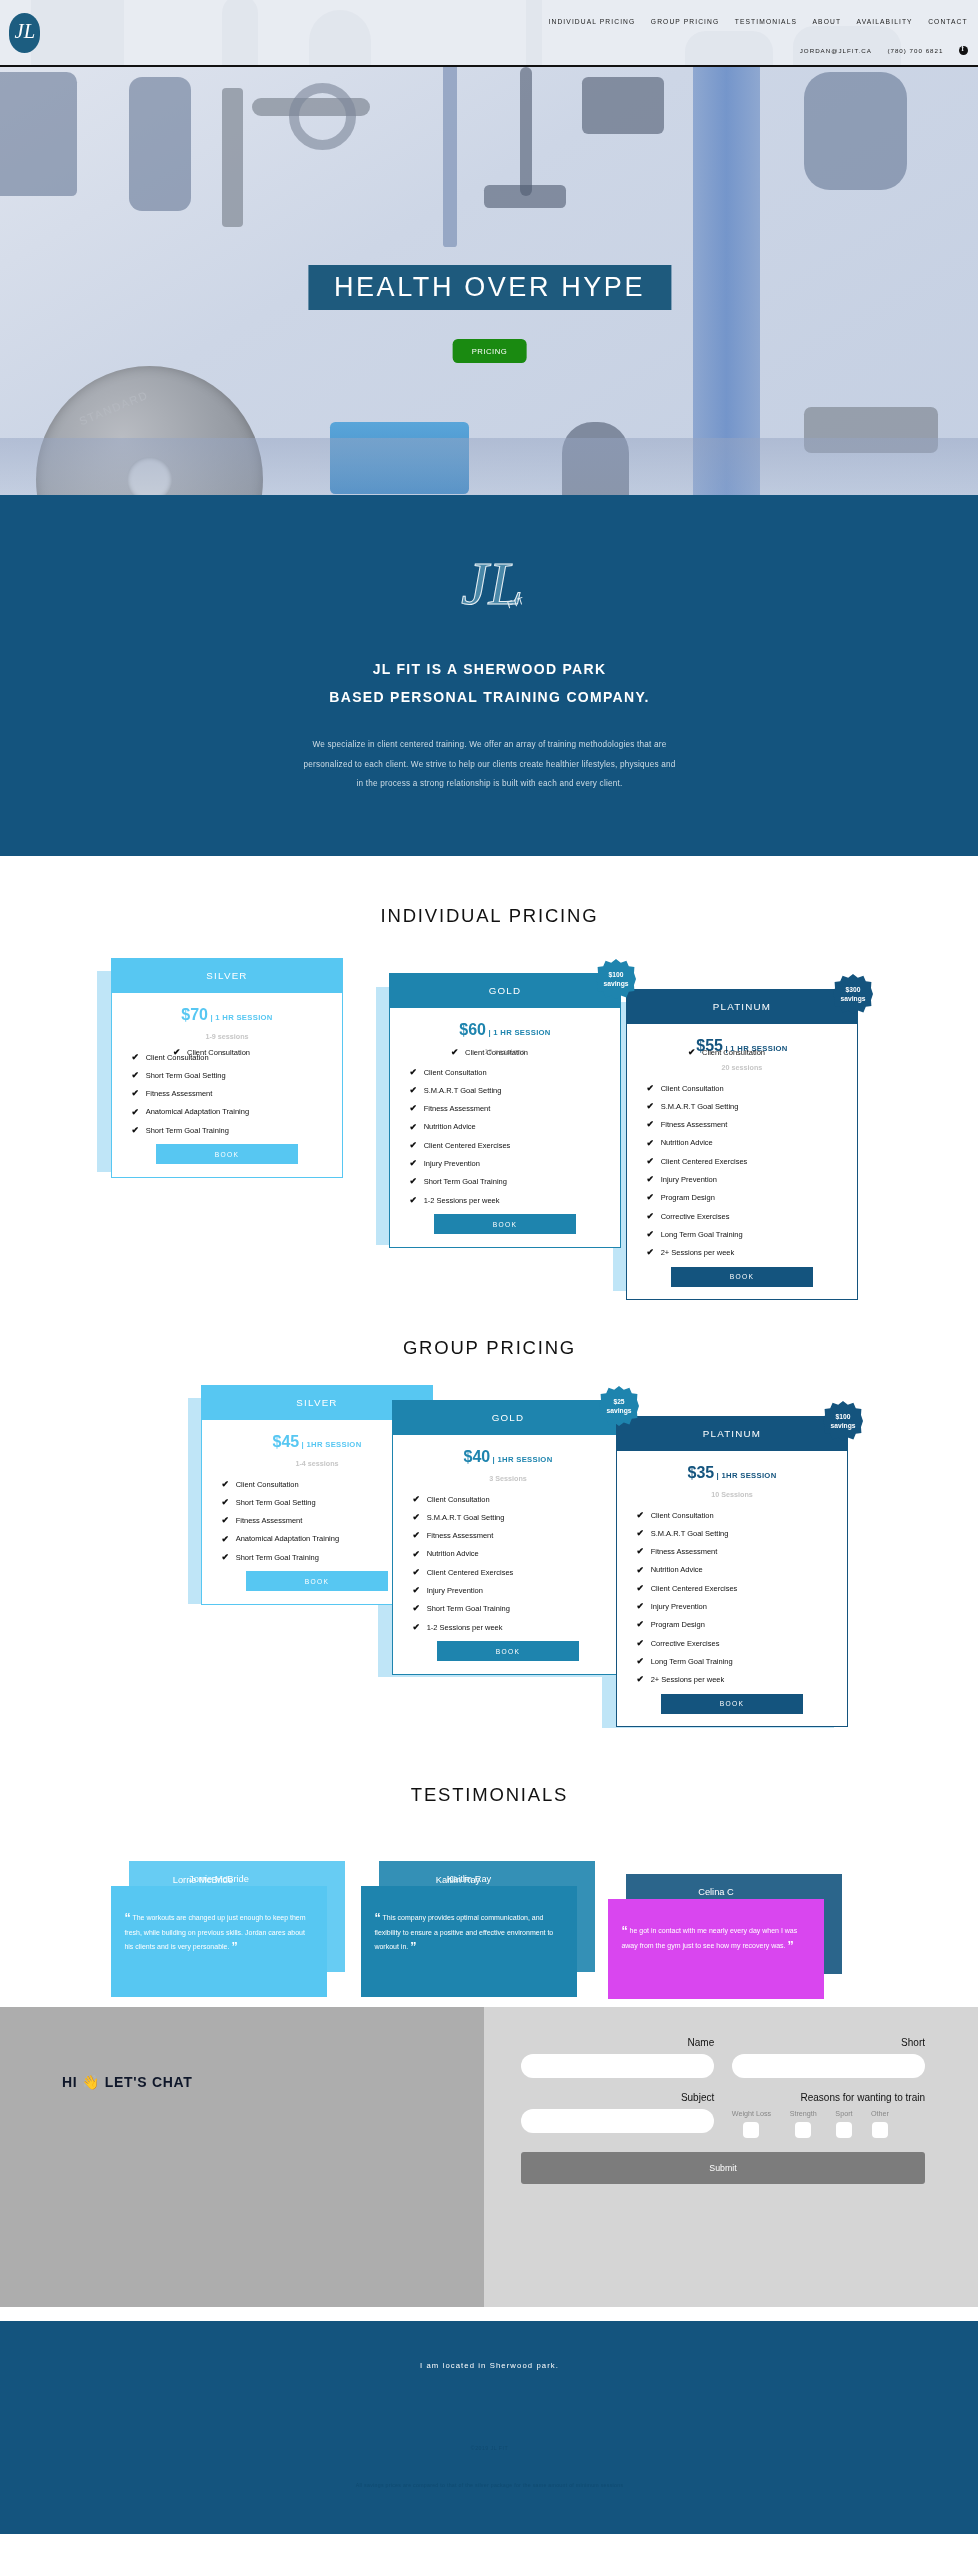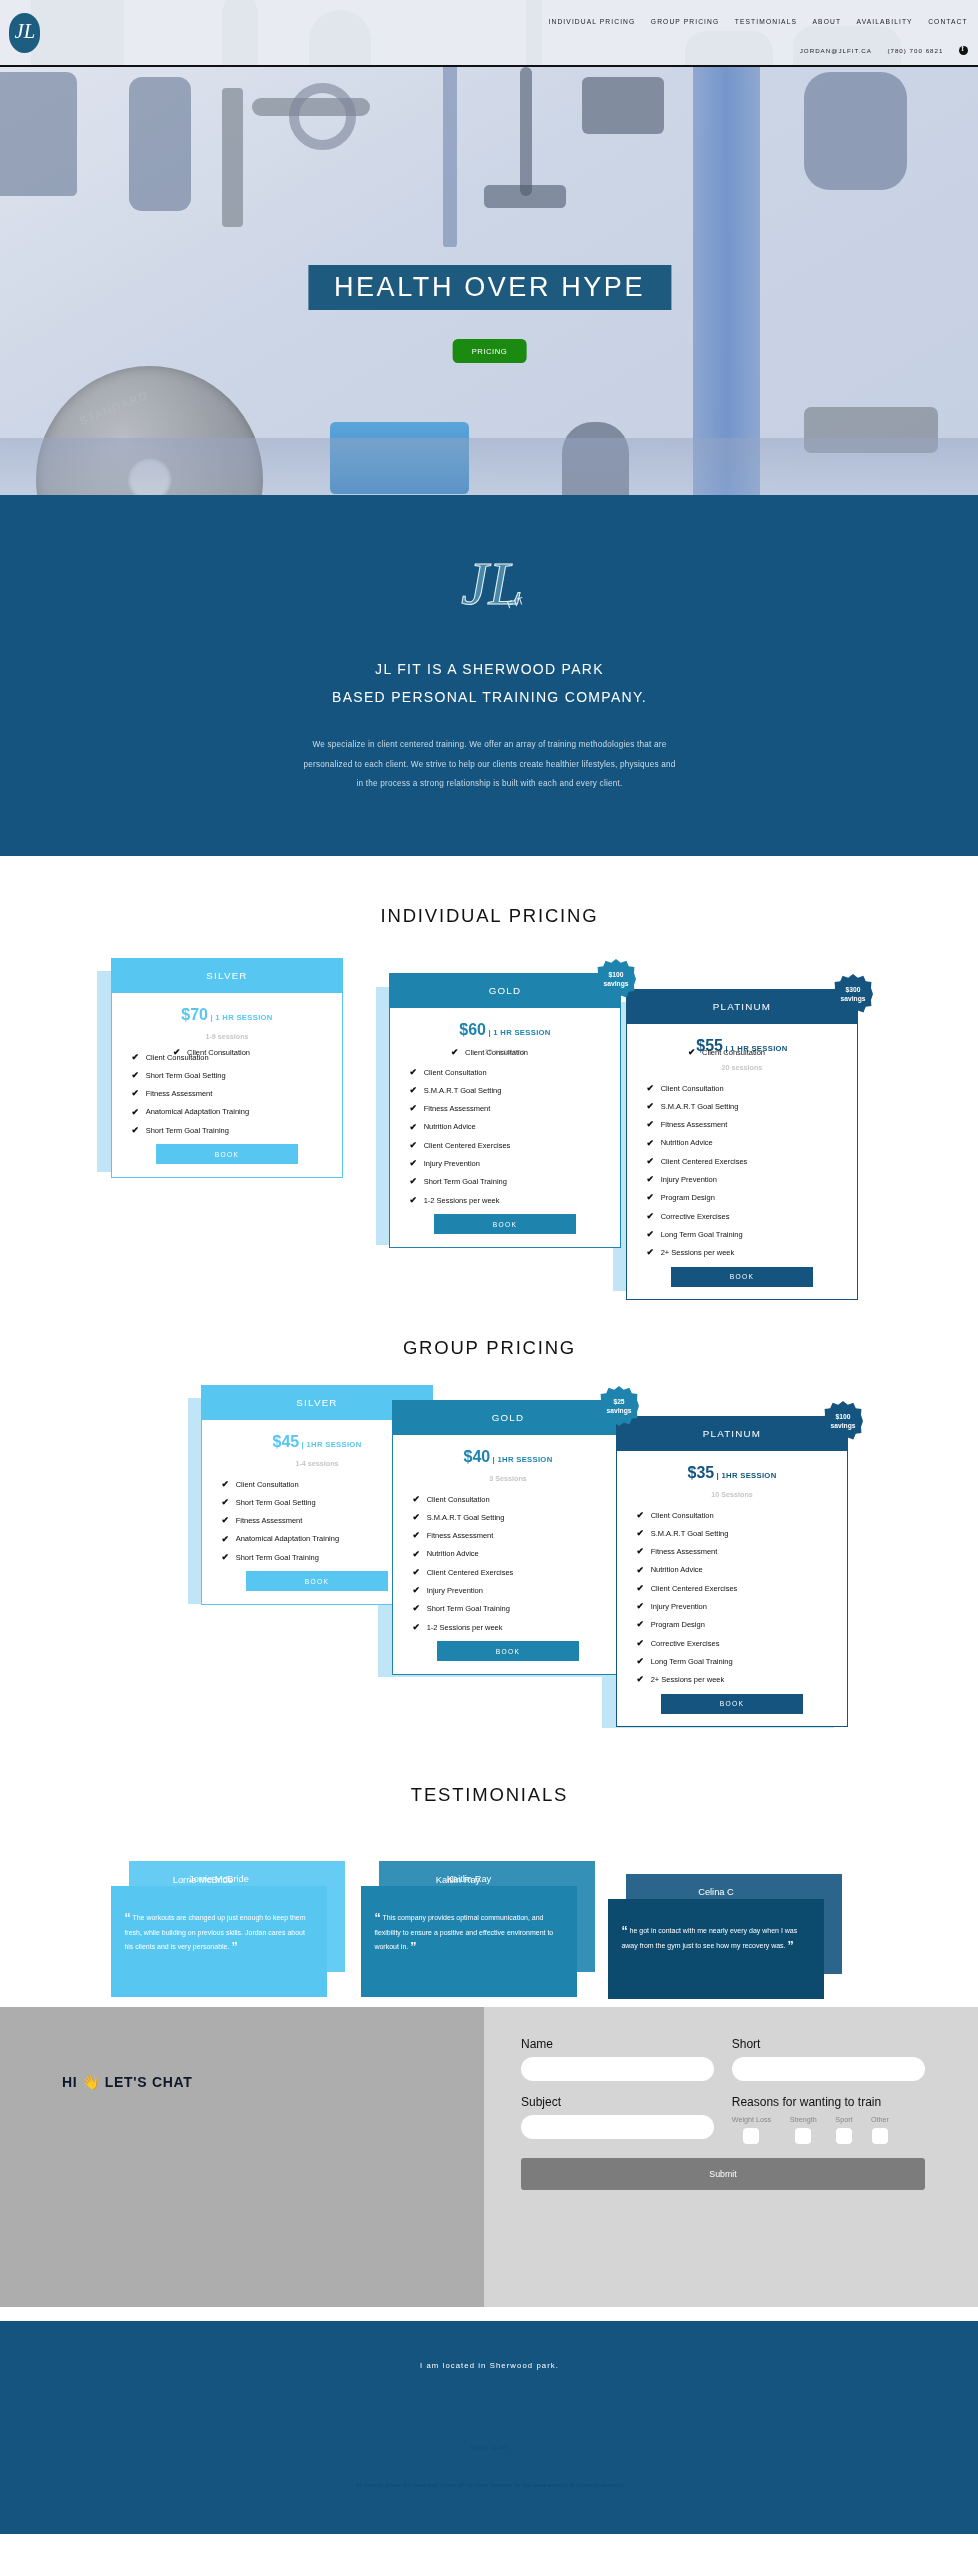--- a/index.html
+++ b/index.html
@@ -121,21 +121,21 @@
     color:#4a88a8; font-family:"Liberation Serif", serif;
     font-size:62px; font-style:italic; line-height:1;
     -webkit-text-stroke:1px #eaf1f5;
   }
   .about-logo .fit {
     position:absolute; right:-7.2px; bottom:11.3px;
     color:#eaf1f5; font-size:9.8px; letter-spacing:1px;
     transform:rotate(-18deg);
   }
   .about h2 {
-    font-size:14px; letter-spacing:1.3px; font-weight:400; line-height:2;
+    font-size:14px; letter-spacing:1.3px; font-weight:700; line-height:2;
   }
   .about p {
     margin:24px auto 0; max-width:376px;
     font-size:8.2px; line-height:2.4; color:#cfdde6; letter-spacing:0.2px;
   }
 
   
   .section-title {
     text-align:center; font-size:18.5px; letter-spacing:1.8px;
     font-weight:400; color:#111; padding:49px 0 0;
@@ -217,21 +217,21 @@
     position:absolute; left:62px; top:67px;
     color:#0f172a; font-size:14px; letter-spacing:0.7px; font-weight:600;text-align:center;
   }
   .contact-right {
     position:absolute; left:484px; top:0; right:0; height:300px;
     background:#d5d5d5;
   }
   .form-inner { padding:30px 54px 0 37px; }
   .form-row { display:flex; gap:17.5px; margin-bottom:3.1px; }
   .form-col { flex:1; }
-  .form-label { font-size:12px; color:#111; margin-bottom:6.2px; display:block; }
+  .form-label { font-size:10px; color:#111; margin-bottom:6.2px; display:block;text-align:right; }
   .form-input {
     width:100%; height:24px; border:none; border-radius:12px; background:#fff;
     padding:0 9.3px; font-family:"Liberation Sans", sans-serif; font-size:7.2px;
   }
   .reasons { display:flex; gap:18.5px; margin-top:2.1px; }
   .reason { text-align:center; }
   .reason-label { font-size:7.2px; color:#888; margin-bottom:4.1px; display:block; }
   .reason-box {
     width:16px; height:16px; border-radius:4.1px; background:#fff;
     border:none; cursor:pointer; display:block; margin:0 auto;
@@ -625,21 +625,21 @@
       <div class="testi-quote" style="padding-top: 25px;"><span class="qm">“</span><span> The workouts are changed up just enough to keep them fresh, while building on previous skills. Jordan cares about his clients and is very personable. </span><span class="qm">”</span></div>
     </div>
     <div style="position: absolute; left: 95px; top: 38px; width: 216px; text-align: center; color: rgb(255, 255, 255); font-size: 9.3px; z-index: 20; white-space: nowrap;">Lorrie McBride</div>
     <div style="position: absolute; left: 379px; top: 24px; width: 216px; height: 111px; background: rgb(30, 132, 174); opacity: 0.9;"></div>
     <div class="testi" style="left: 361px; top: 49px; width: 216px; height: 111px; background: rgb(30, 132, 174); z-index: 6;">
       <div class="testi-name" style="top: -12.4px;">Kaitlin Ray</div>
       <div class="testi-quote" style="padding-top: 25px;"><span class="qm">“</span><span> This company provides optimal communication, and flexibility to ensure a positive and effective environment to workout in. </span><span class="qm">”</span></div>
     </div>
     <div style="position: absolute; left: 350px; top: 38px; width: 216px; text-align: center; color: rgb(255, 255, 255); font-size: 9.3px; z-index: 21; white-space: nowrap;">Kaitlin Ray</div>
     <div style="position: absolute; left: 626px; top: 37px; width: 216px; height: 100px; background: rgb(20, 84, 126); opacity: 0.9;"></div>
-    <div class="testi" style="left: 608px; top: 62px; width: 216px; height: 100px; background: #0c4a6e; z-index: 7;">
+    <div class="testi" style="left: 608px; top: 62px; width: 216px; height: 100px; background: #d946ef; z-index: 7;">
       <div class="testi-name" style="top: -12.4px;">Celina C</div>
       <div class="testi-quote" style="padding-top: 25px;"><span class="qm">“</span><span> he got in contact with me nearly every day when I was away from the gym just to see how my recovery was. </span><span class="qm">”</span></div>
     </div>
   </div>
 
 <section class="contact-sec">
   <div class="contact-left">
     <h3>HI 👋 LET'S CHAT</h3>
   </div>
   <div class="contact-right">

